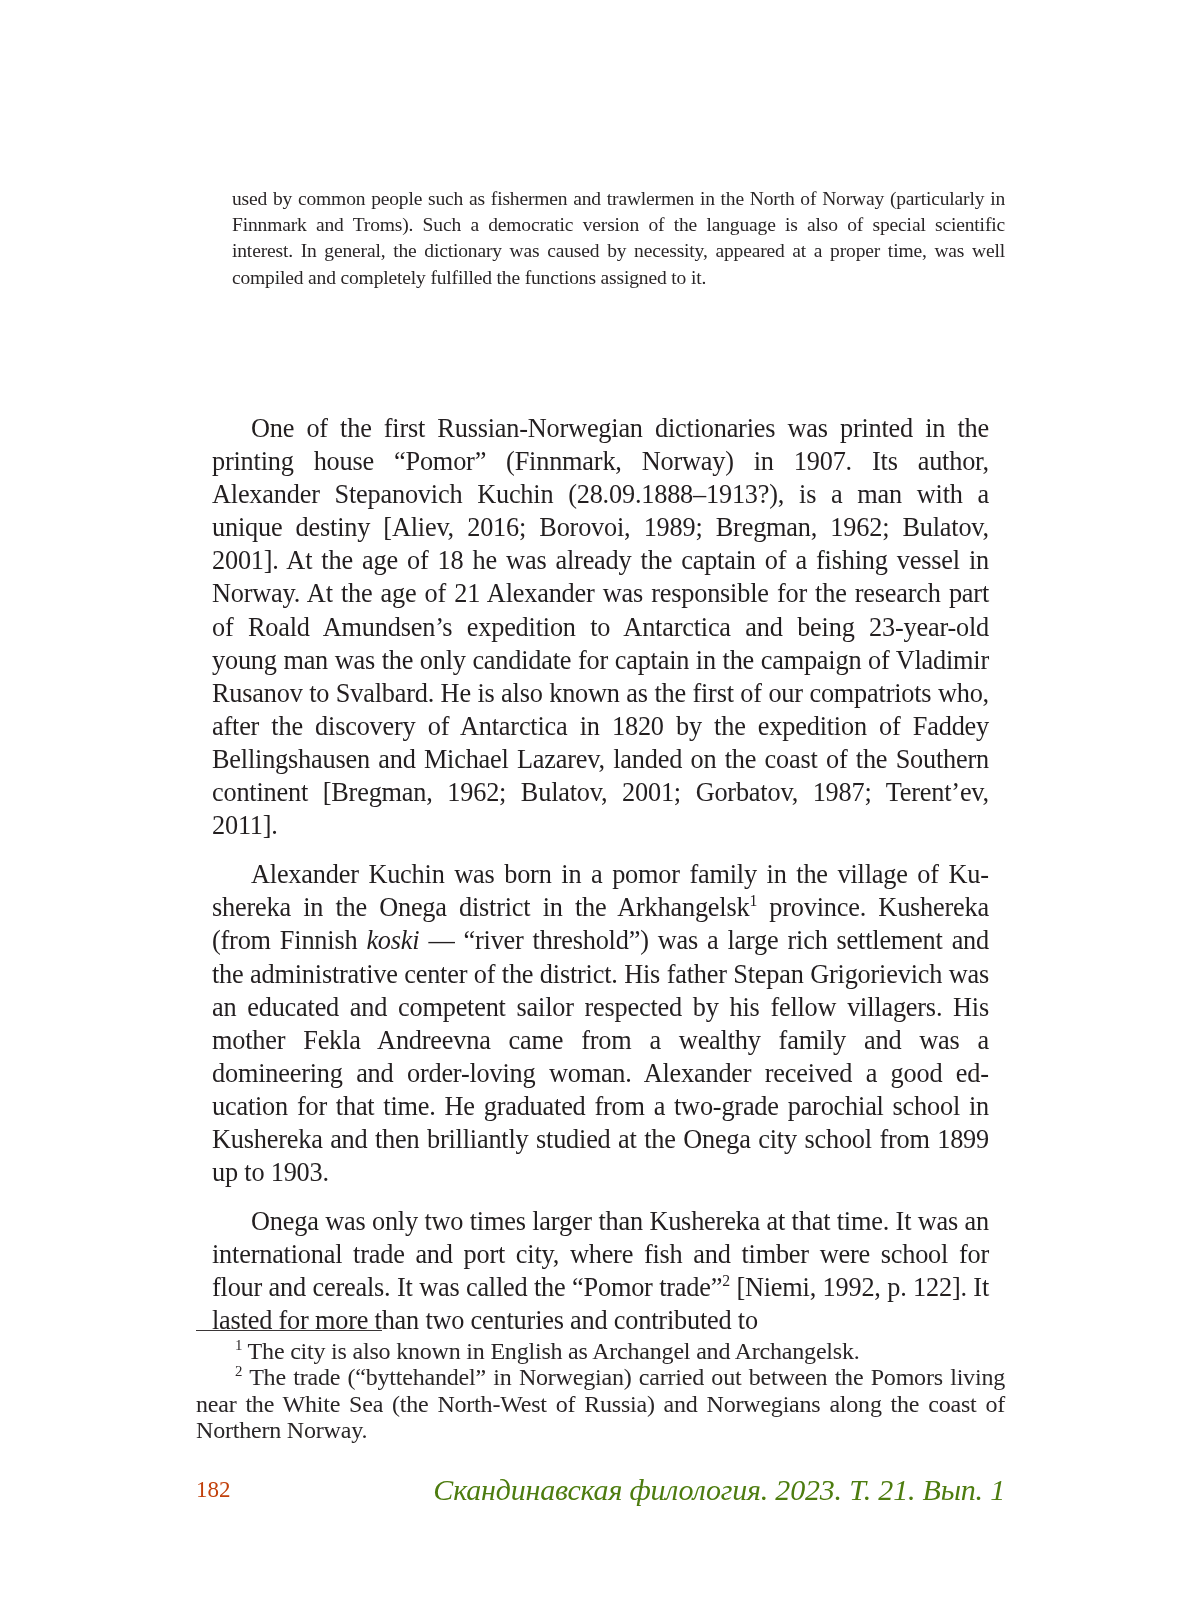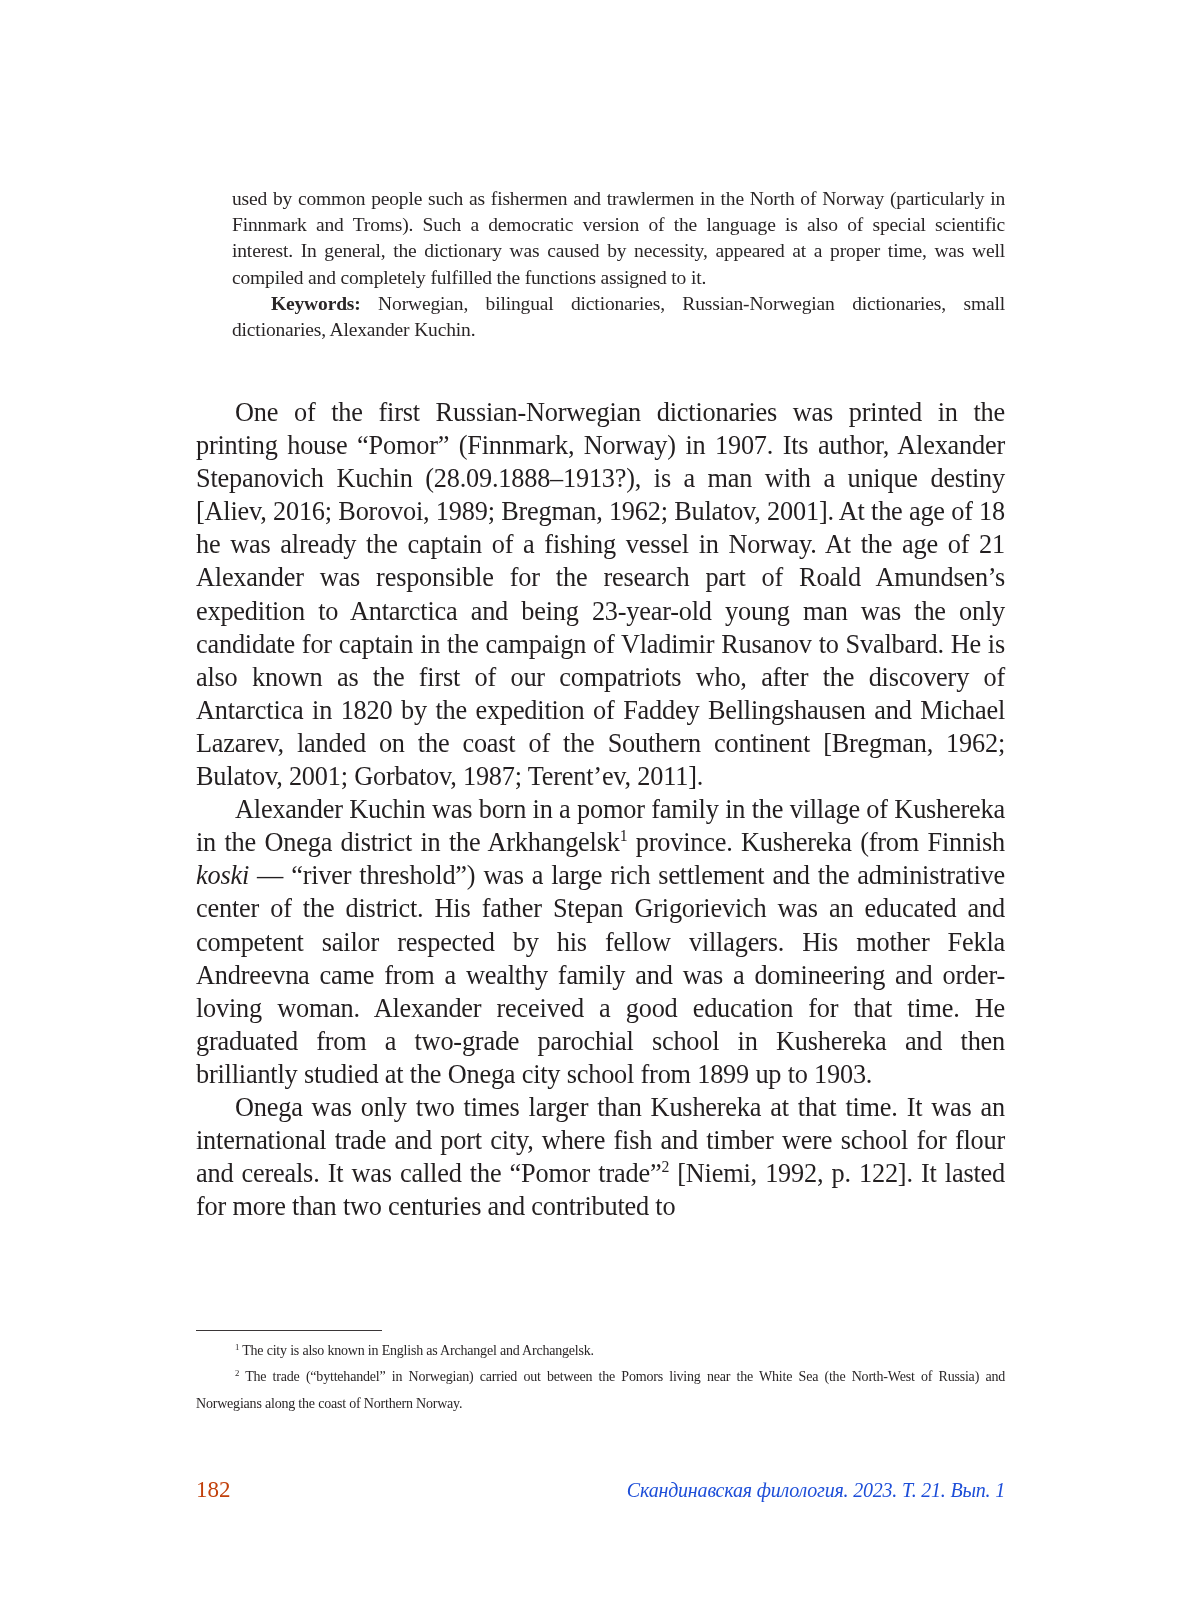--- a/index.html
+++ b/index.html
@@ -40,42 +40,42 @@
       top: 396px;
       width: 809px;
       font-size: 26.3px;
       line-height: 33.1px;
       text-align: justify;
       color: #231f20;
       letter-spacing: -0.2px;
       hyphens: manual;
     }
     .body-text p {
-      margin: 0;
+      margin: 16px;
       text-indent: 39px;
     }
     sup {
       font-size: 60%;
       line-height: 0;
       vertical-align: 0.65em;
     }
     .fn-rule {
       position: absolute;
       left: 196px;
       top: 1330px;
       width: 186px;
       height: 0;
       border-top: 1.3px solid #3a3637;
     }
     .footnotes {
       position: absolute;
       left: 196px;
       top: 1338px;
       width: 809px;
-      font-size: 14px;
+      font-size: 24px;
       line-height: 26.4px;
       text-align: justify;
       color: #2a2627;
       letter-spacing: -0.2px;
     }
     .footnotes p {
       margin: 0;
       text-indent: 39px;
     }
     .footnotes sup { font-size: 62%; vertical-align: 0.6em; }
@@ -84,35 +84,34 @@
       left: 196px;
       top: 1475px;
       font-size: 23px;
       line-height: 30px;
       color: #c2410c;
     }
     .footer-journal {
       position: absolute;
       right: 195px;
       top: 1475px;
-      font-size: 20px;
+      font-size: 30px;
       line-height: 30px;
       font-style: italic;
-      color: #1d4ed8;
+      color: #4d7c0f;
       letter-spacing: -0.2px;
     }
   </style>
 </head>
 <body>
 
 <div class="page">
 
   <div class="abstract">
     <p>used by common people such as fishermen and trawlermen in the North of Norway (particularly in Finnmark and Troms). Such a democratic version of the language is also of special scientific interest. In general, the dictionary was caused by necessity, appeared at a proper time, was well compiled and completely fulfilled the functions assigned to it.</p>
-    <p class="kw"><b>Keywords:</b><span> Norwegian, bilingual dictionaries, Russian-Norwegian dictionaries, small dictionaries, Alexander Kuchin.</span></p>
   </div>
 
   <div class="body-text">
     <p>One of the first Russian-Norwegian dictionaries was printed in the printing house “Pomor” (Finnmark, Norway) in 1907. Its author, Alexander Stepanovich Kuchin (28.09.1888–1913?), is a man with a unique destiny [Aliev, 2016; Borovoi, 1989; Bregman, 1962; Bulatov, 2001]. At the age of 18 he was already the captain of a fishing vessel in Norway. At the age of 21 Alexander was responsible for the research part of Roald Amundsen’s expedition to Antarctica and being 23-year-old young man was the only candidate for captain in the campaign of Vladimir Rusanov to Svalbard. He is also known as the first of our compatriots who, after the discovery of Antarctica in 1820 by the ex­pedition of Faddey Bellingshausen and Michael Lazarev, landed on the coast of the Southern continent [Bregman, 1962; Bulatov, 2001; Gorbatov, 1987; Terent’ev, 2011].</p>
     <p><span>Alexander Kuchin was born in a pomor family in the village of Ku­shereka in the Onega district in the Arkhangelsk</span><sup>1</sup><span> province. Kushereka (from Finnish </span><i>koski</i><span> — “river threshold”) was a large rich settlement and the administrative center of the district. His father Stepan Grigorievich was an educated and competent sailor respected by his fellow villagers. His mother Fekla Andreevna came from a wealthy family and was a domineering and order-loving woman. Alexander received a good ed­ucation for that time. He graduated from a two-grade parochial school in Kushereka and then brilliantly studied at the Onega city school from 1899 up to 1903.</span></p>
     <p><span>Onega was only two times larger than Kushereka at that time. It was an international trade and port city, where fish and timber were school for flour and cereals. It was called the “Pomor trade”</span><sup>2</sup><span> [Niemi, 1992, p. 122]. It lasted for more than two centuries and contributed to</span></p>
   </div>
 
   <div class="fn-rule"></div>
 

